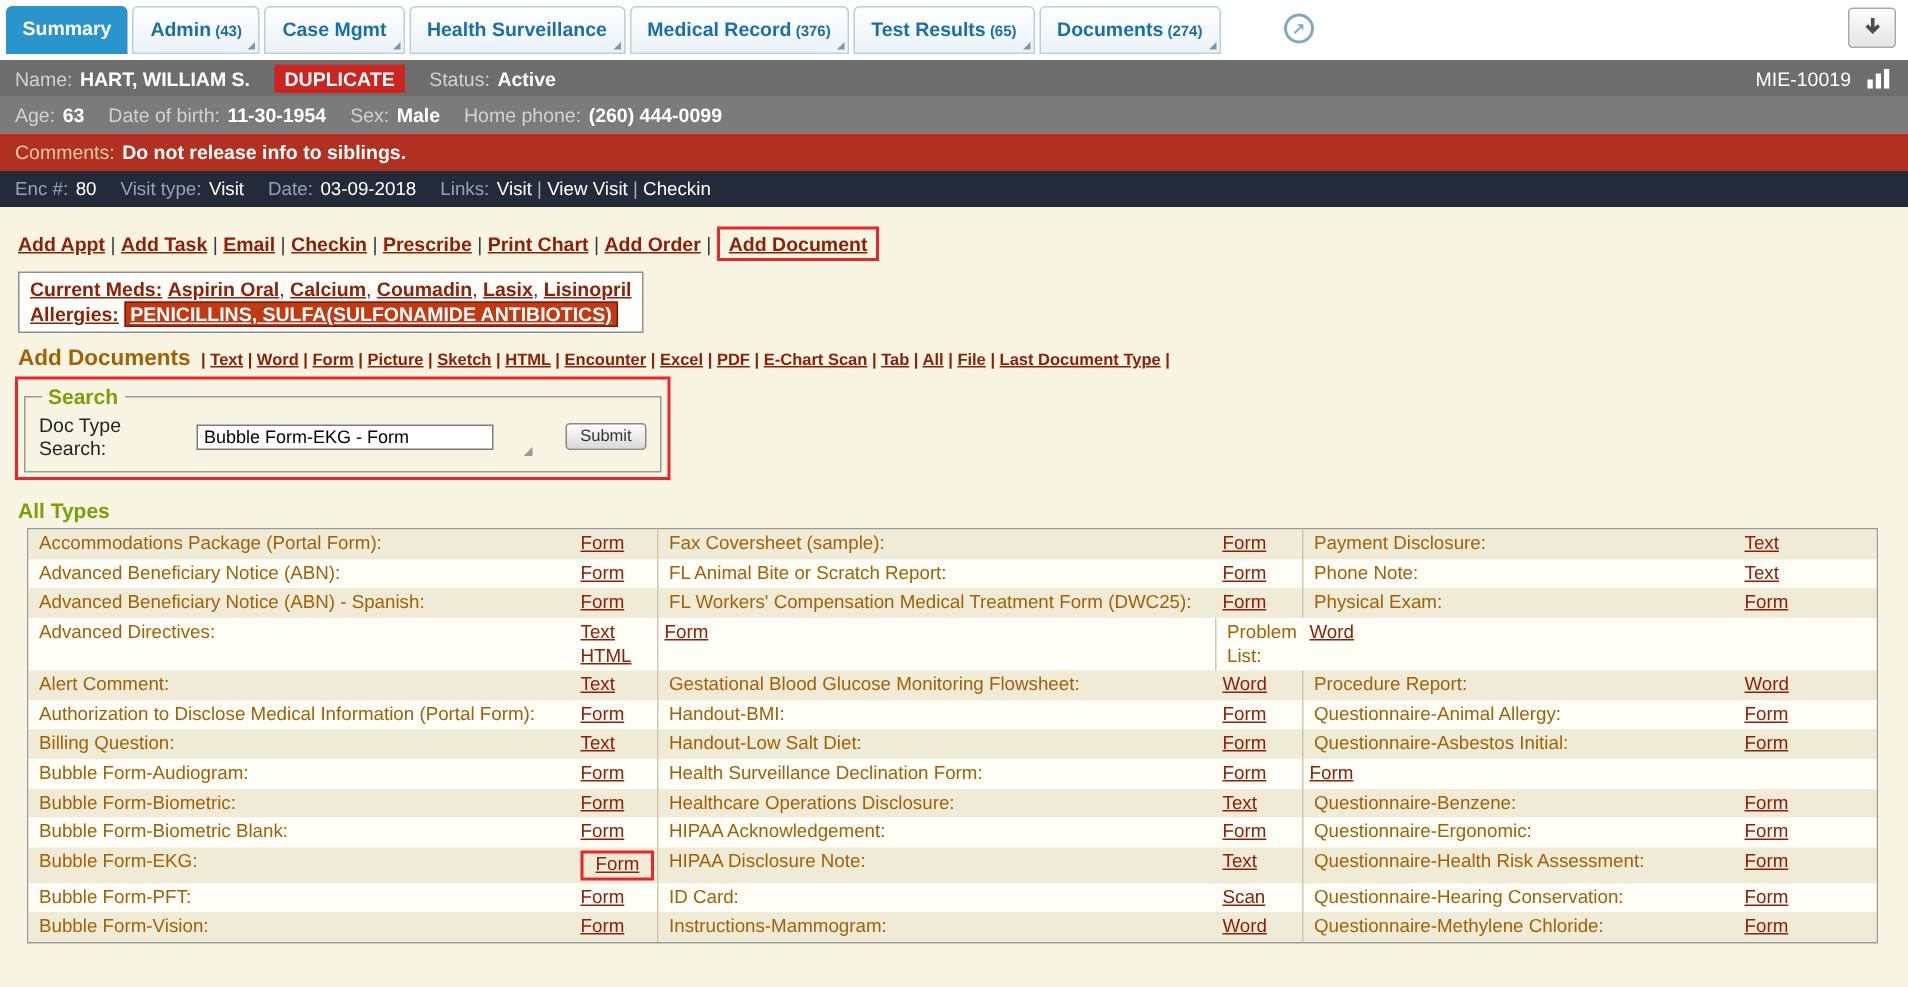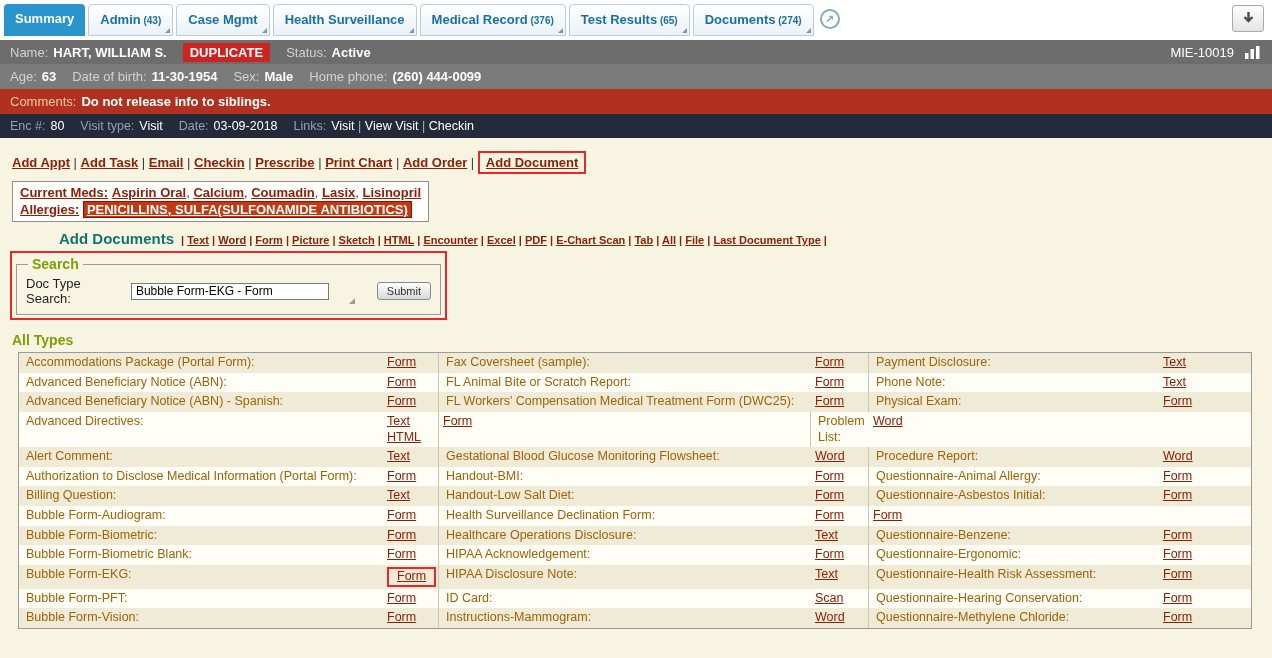--- a/index.html
+++ b/index.html
@@ -1,21 +1,21 @@
 <!DOCTYPE html>
 <html><head>
 <meta charset="utf-8">
 <style>
   * { box-sizing: border-box; margin: 0; padding: 0; }
   html, body { width: 1272px; height: 658px; }
   body { font-family: "Liberation Sans", "DejaVu Sans", sans-serif; background: #fff; font-size: 13px; }
   .screen { width: 1272px; height: 658px; overflow: hidden; position: relative; }
 
   
-  .tabbar { height: 40px; background: #fff; display: flex; align-items: flex-start; padding: 4px 6px 0 4px; position: relative; }
+  .tabbar { height: 40px; background: #fff; display: flex; align-items: flex-start; padding: 4px 6px 0 4px; position: relative; gap: 36px; }
   .tab-list { display: flex; gap: 3px; align-items: stretch; }
   .tab { position: relative; padding: 7px 11px 8px; font-weight: bold; font-size: 13px; border-radius: 4px 4px 0 0; cursor: pointer; white-space: nowrap; }
   .tab.active { background: #2a94cd; color: #fff; }
   .tab:not(.active) { background: linear-gradient(#ffffff, #eaf2f8); color: #1b6fa8; border: 1px solid #b9cedd; }
   .tab-count { font-size: 10px; font-weight: bold; }
   .tab-fold { position: absolute; right: 2px; bottom: 2px; width: 0; height: 0; border-left: 5px solid transparent; border-bottom: 5px solid #7d97a8; }
   .circle-icon { width: 20px; height: 20px; border: 2px solid #7fa9c6; border-radius: 50%; margin: 5px 0 0 6px; display: flex; align-items: center; justify-content: center; color: #7fa9c6; font-size: 11px; font-weight: bold; cursor: pointer; }
   .download-btn { position: absolute; right: 8px; top: 5px; width: 32px; height: 27px; border: 1px solid #a9a9a9; border-radius: 3px; background: linear-gradient(#fdfdfd, #e4e4e4); display: flex; align-items: center; justify-content: center; cursor: pointer; }
 
   
@@ -43,21 +43,21 @@
   .red-box { border: 2px solid #e8272c; padding: 2px 6px; display: inline-block; }
   .red-box.small { padding: 0 8px; }
   .actions { padding: 3px 0 7px 2px; font-size: 13px; }
 
   .chart-box { background: #fffefb; border: 1px solid #8f8f8f; display: inline-block; padding: 2px 7px 3px; margin: 0 0 6px 2px; }
   .chart-box .rowline { padding: 1px 0; font-size: 13px; }
   .allergy-val { background: #c13a12; color: #fff; font-weight: bold; text-decoration: underline; padding: 0 3px; border: 1px solid #8f1000; cursor: pointer; }
   .sep2 { color: #3a3a3a; }
 
   .adddocs-row { padding: 2px 0 4px 2px; }
-  .green-title { color: #0f766e; font-weight: bold; font-size: 15px; margin-right: 4px; margin-left: 47px; }
+  .green-title { color: #a16207; font-weight: bold; font-size: 15px; margin-right: 4px; }
   a.tlink { color: #8c2008; font-weight: bold; font-size: 11px; text-decoration: underline; cursor: pointer; }
   .sep3 { color: #8c2008; font-size: 11px; font-weight: bold; }
 
   .search-wrap { border: 2px solid #e8272c; display: inline-block; padding: 3px 4px; margin: 0 0 8px 0; background: transparent; }
   .search-fs { border: 1px solid #9a9a9a; padding: 2px 9px 8px; width: 412px; }
   .search-legend { color: #7ba00a; font-weight: bold; font-size: 14px; padding: 0 4px; margin-left: 2px; }
   .search-row { display: flex; align-items: center; gap: 20px; margin-top: 2px; }
   .search-label { font-size: 13px; color: #222; }
   .search-input { width: 238px; height: 17px; border: 1px solid #7a7a7a; font-size: 12px; padding: 1px 4px; font-family: inherit; background: #fff; }
   .input-corner { width: 0; height: 0; border-bottom: 6px solid #9a9a9a; border-left: 6px solid transparent; align-self: flex-end; margin: 0 2px 2px 0; }

